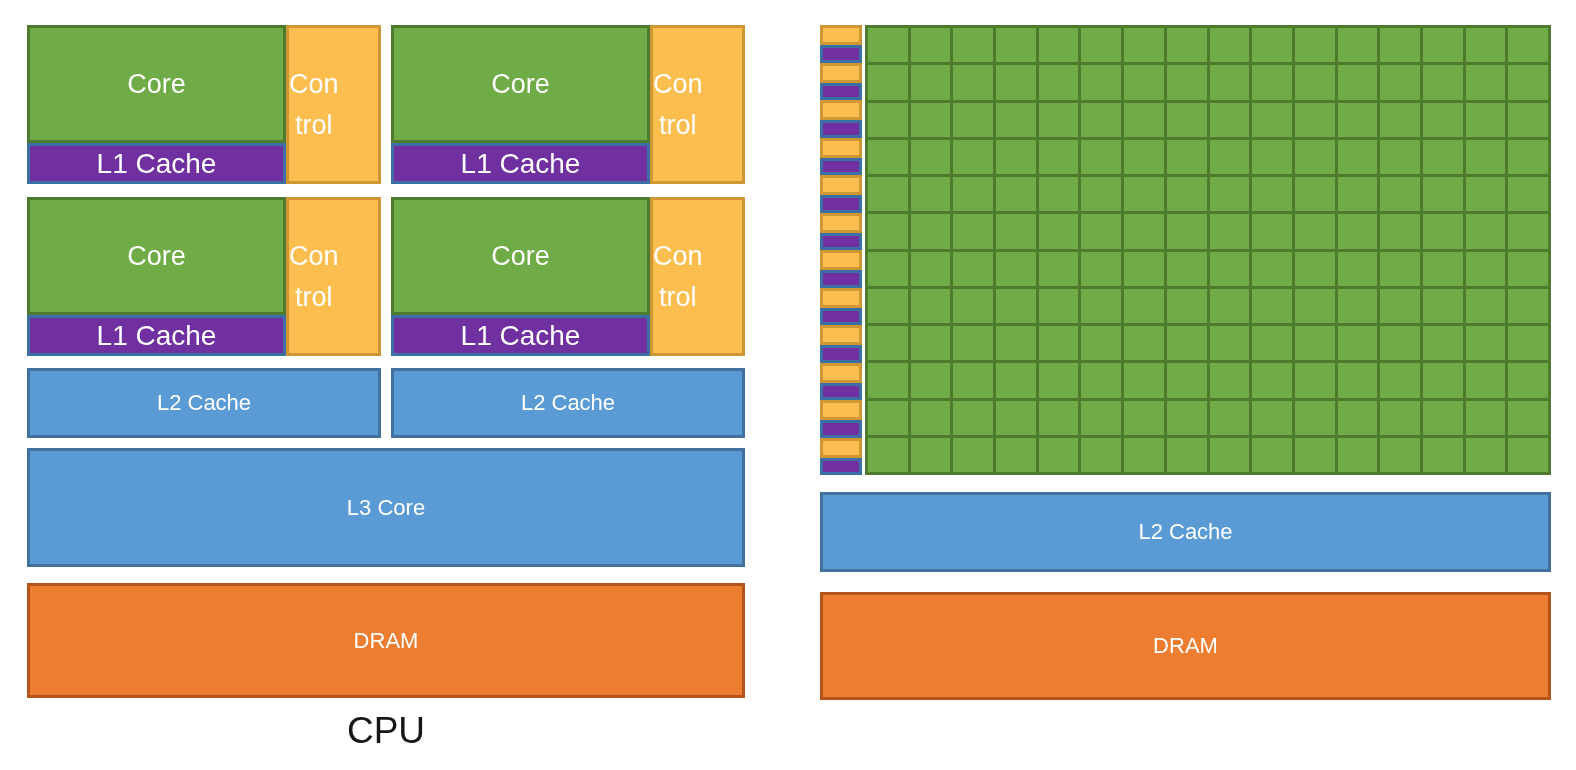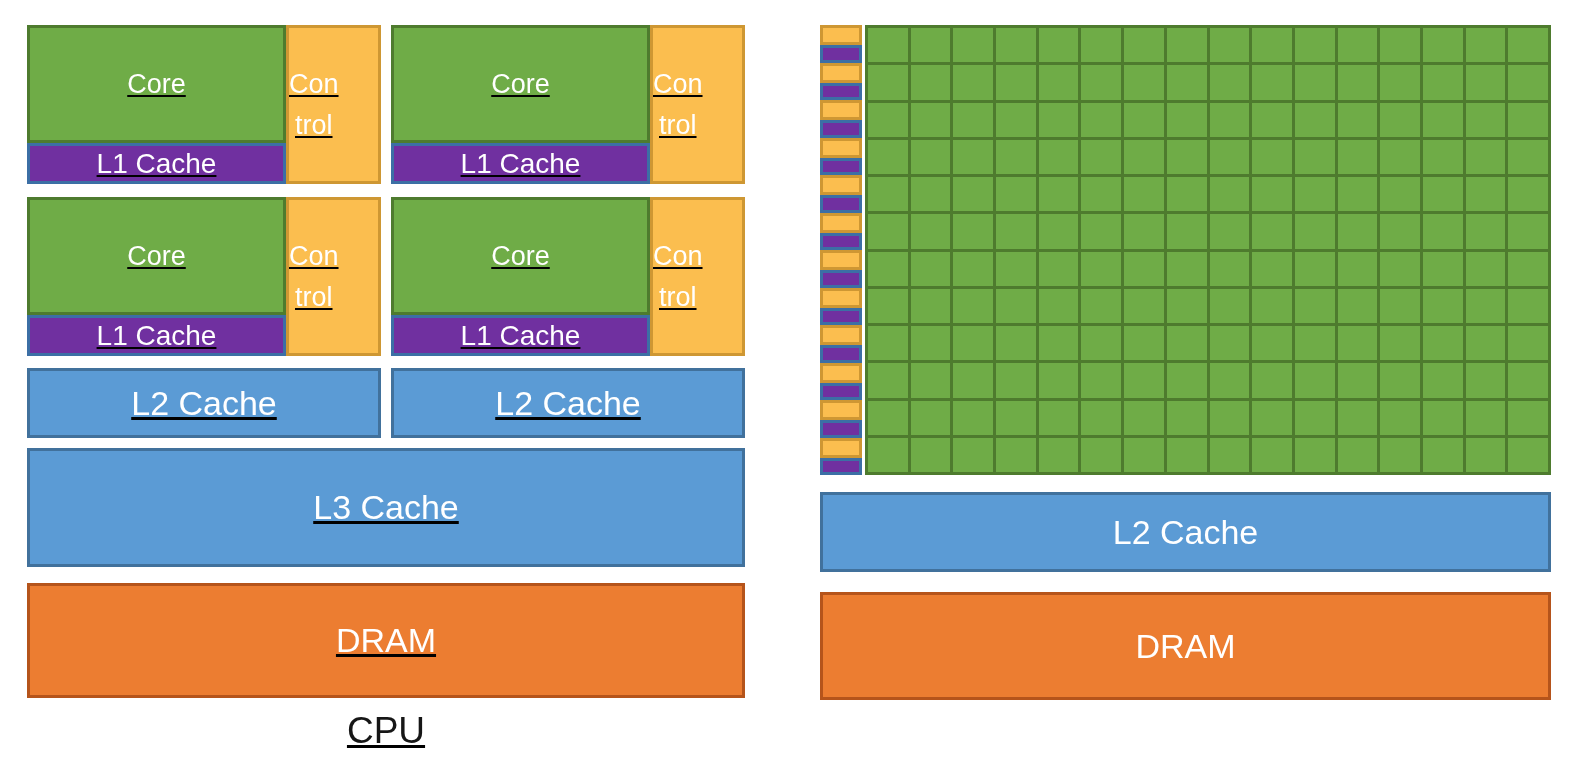--- a/index.html
+++ b/index.html
@@ -6,21 +6,21 @@
   html, body { background: #fff; }
   .canvas {
     position: relative;
     width: 1576px;
     height: 770px;
     background: var(--background, #fff);
     font-family: "Liberation Sans", sans-serif;
     overflow: hidden;
   }
   .panel { position: absolute; top: 25px; }
-  .cpu-panel { left: 27px; width: 718px; text-decoration: underline; }
+  .cpu-panel { left: 27px; width: 718px; }
   .gpu-panel { left: 820px; width: 731px; }
 
   
   .cpu-blocks {
     display: grid;
     grid-template-columns: 1fr 1fr;
     column-gap: 10px;
     row-gap: 13px;
   }
   .cpu-block { height: 159px; display: flex; }
@@ -51,21 +51,21 @@
 
   .cpu-l2-row {
     display: grid;
     grid-template-columns: 1fr 1fr;
     column-gap: 10px;
     margin-top: 12px;
   }
   .bar {
     display: flex; align-items: center; justify-content: center;
     color: var(--text-light);
-    font-size: 34px;
+    font-size: 22px;
   }
   .bar-l2  { height: 70px;  background: var(--blue-fill);   border: 3px solid var(--blue-border); }
   .bar-l3  { height: 119px; margin-top: 10px; background: var(--blue-fill);   border: 3px solid var(--blue-border); }
   .bar-dram{ height: 115px; margin-top: 16px; background: var(--orange-fill); border: 3px solid var(--orange-border); }
 
   .panel-label {
     margin-top: 12px;
     text-align: center;
     font-size: 37px;
     color: var(--text-dark);
@@ -170,21 +170,21 @@
     <div class="cpu-l2-row" id="cpu-l2-row">
         <div class="bar bar-l2">
           <span>L2 Cache</span>
         </div>
         <div class="bar bar-l2">
           <span>L2 Cache</span>
         </div>
       </div>
 
     <div class="bar bar-l3">
-      <span>L3 Cache</span>
+      <span>L3 Core</span>
     </div>
 
     <div class="bar bar-dram">
       <span>DRAM</span>
     </div>
 
     <div class="panel-label">CPU</div>
   </section>
 
   <section class="panel gpu-panel">

